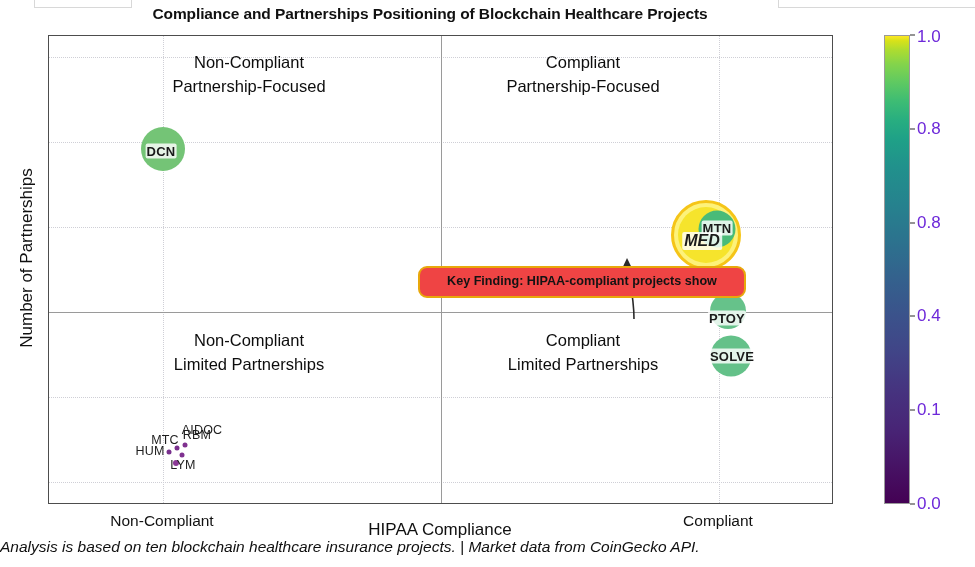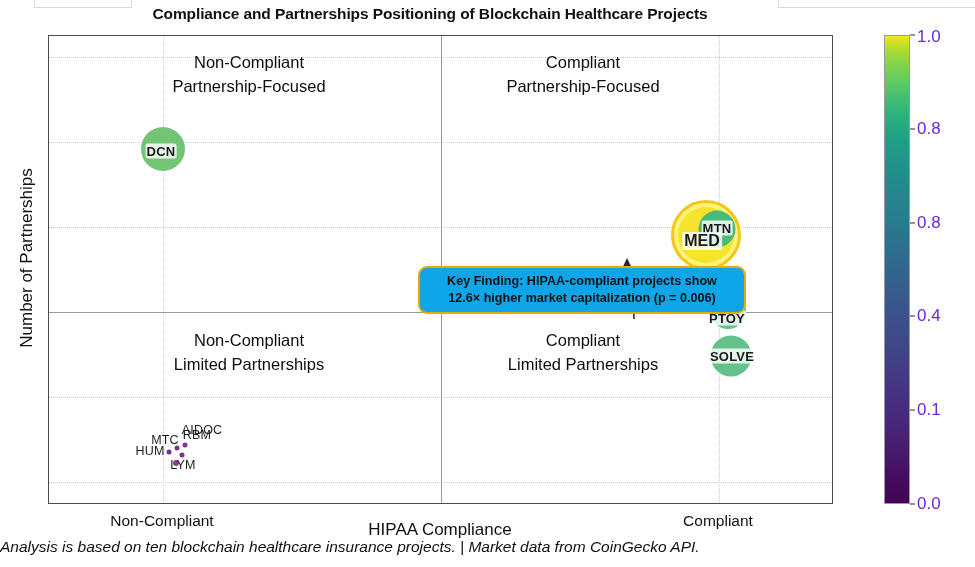--- a/index.html
+++ b/index.html
@@ -151,41 +151,42 @@
     padding: 0 1px;
     border-radius: 2px;
     white-space: nowrap;
     letter-spacing: 0.2px;
   }
   .bubble-label.big {
     font-size: 16px;
     font-weight: bold;
     letter-spacing: 0;
     padding: 0 2px;
+    font-style: italic;
   }
   .bubble-label.plain {
     background: transparent;
     font-weight: normal;
     font-size: 12.5px;
     color: #1d1d1d;
   }
   .dot {
     position: absolute;
     border-radius: 50%;
     transform: translate(-50%, -50%);
   }
 
   
   #annotation-box {
     position: absolute;
     left: 418px;
     top: 266px;
     width: 328px;
     box-sizing: border-box;
-    background: #0ea5e9;
+    background: #ef4444;
     border: 2px solid #E8A80C;
     border-radius: 9px;
     padding: 5px 8px 6px 8px;
     font-size: 12.6px;
     font-weight: bold;
     line-height: 1.32;
     color: #131313;
     text-align: center;
     z-index: 6;
   }
@@ -328,21 +329,20 @@
     <div class="bubble-label plain" style="left:134px; top:429px">LYM</div>
 
     <svg id="annotation-arrow" width="60" height="70" viewBox="0 0 60 70">
       <path d="M 30 68 C 30 45, 25 28, 23 12" stroke="#2a2a2a" stroke-width="1.6" fill="none"></path>
       <path d="M 23 7 L 18.6 16.5 L 27.2 15.6 Z" fill="#2a2a2a"></path>
     </svg>
   </div>
 
   <div id="annotation-box">
     <div>Key Finding: HIPAA-compliant projects show</div>
-    <div>12.6× higher market capitalization (p = 0.006)</div>
   </div>
 
   <div id="colorbar-wrap">
     <div id="colorbar"></div>
 
     <div class="cbar-tick" style="top:469px"></div>
     <div class="cbar-tick" style="top:375px"></div>
     <div class="cbar-tick" style="top:281px"></div>
     <div class="cbar-tick" style="top:188px"></div>
     <div class="cbar-tick" style="top:94px"></div>

